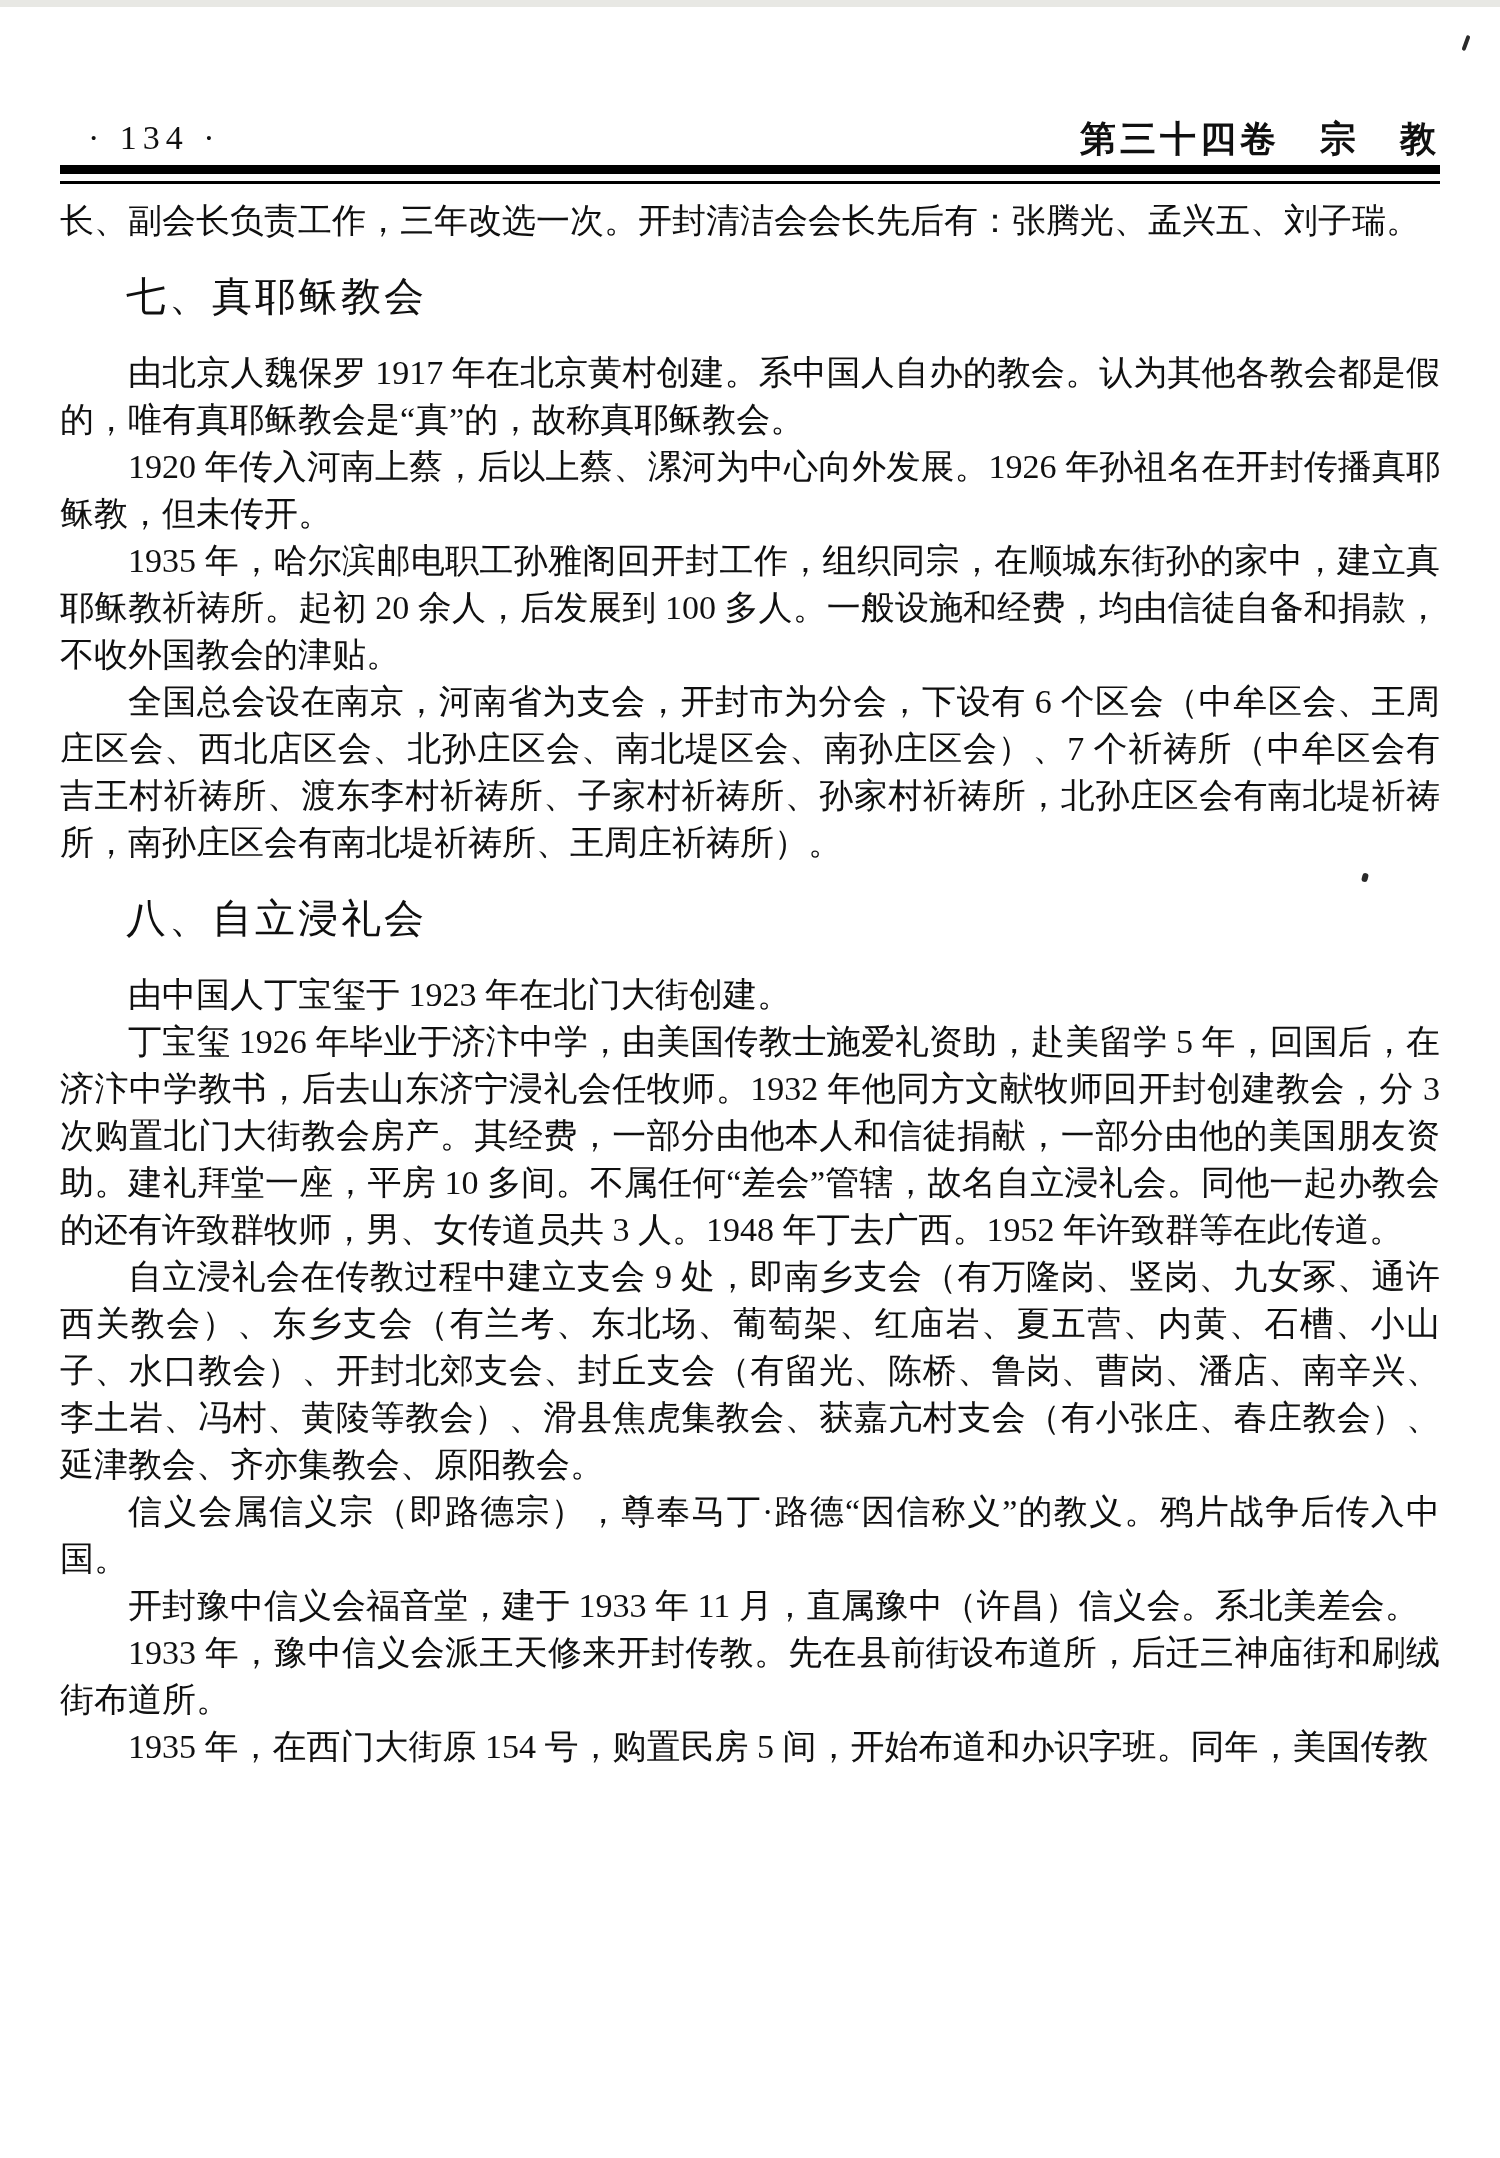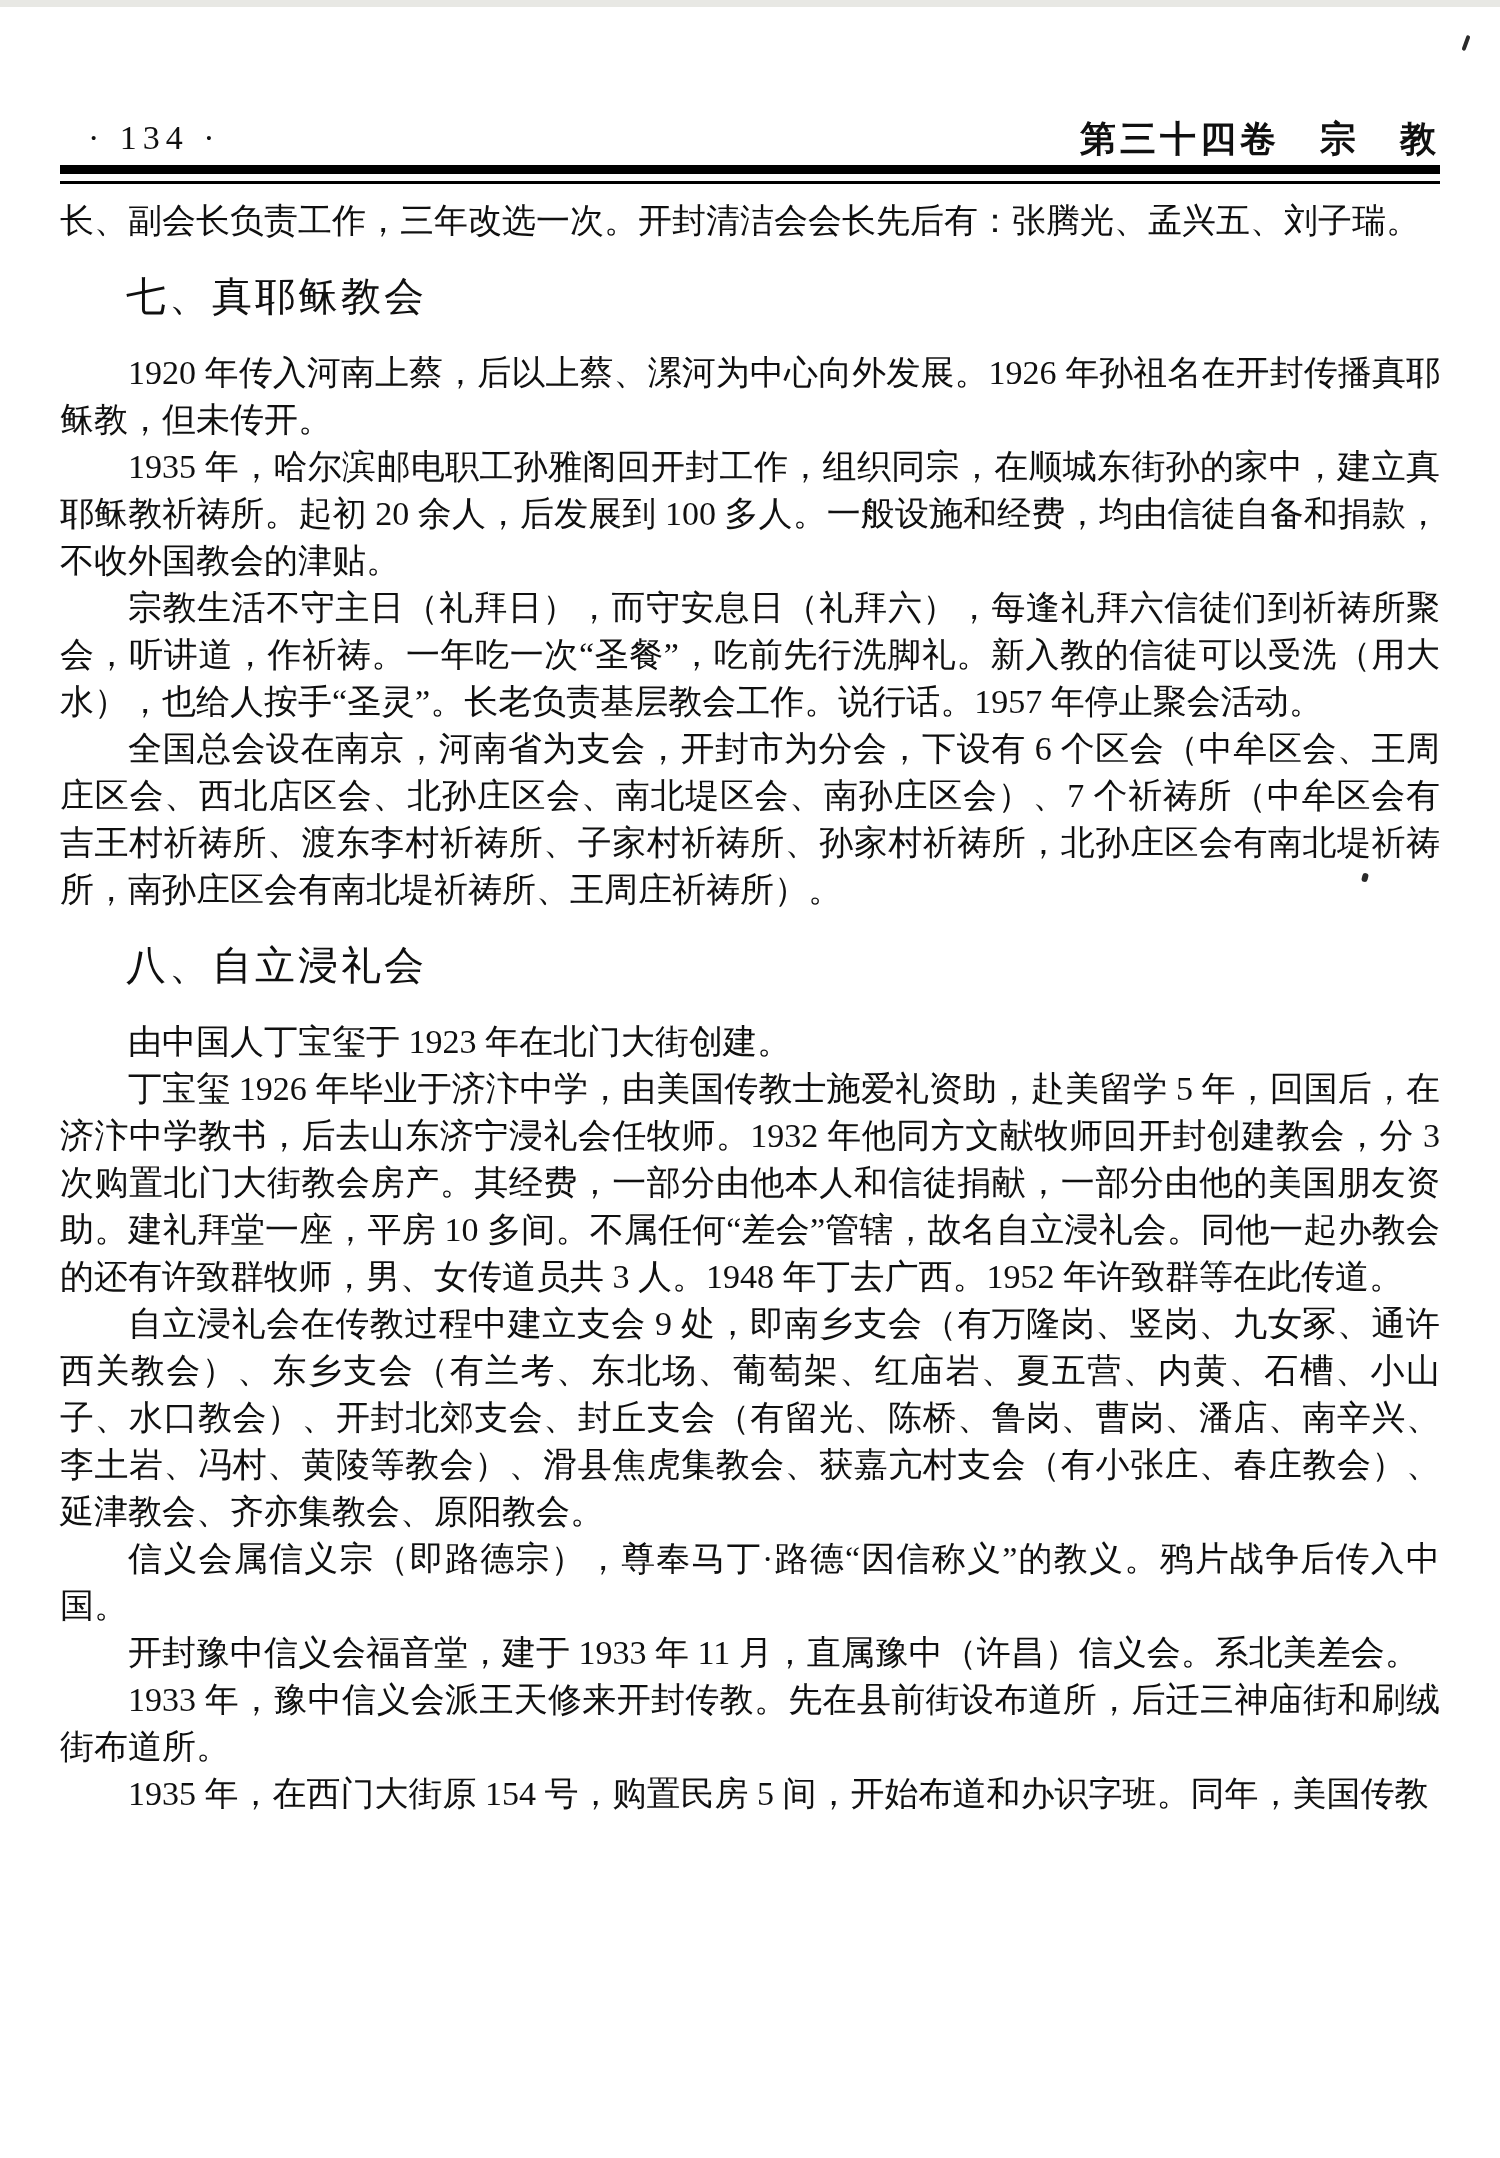--- a/index.html
+++ b/index.html
@@ -91,23 +91,23 @@
   </div>
 
   <div class="rules">
     <div class="rule-thick"></div>
     <div class="rule-thin"></div>
   </div>
 
   <div class="body-text">
     <p class="continuation">长、副会长负责工作，三年改选一次。开封清洁会会长先后有：张腾光、孟兴五、刘子瑞。</p>
     <h2 class="section-heading">七、真耶稣教会</h2>
+    <p>由北京人魏保罗 1917 年在北京黄村创建。系中国人自办的教会。认为其他各教会都是假的，唯有真耶稣教会是“真”的，故称真耶稣教会。</p>
     <p>1920 年传入河南上蔡，后以上蔡、漯河为中心向外发展。1926 年孙祖名在开封传播真耶稣教，但未传开。</p>
     <p>1935 年，哈尔滨邮电职工孙雅阁回开封工作，组织同宗，在顺城东街孙的家中，建立真耶稣教祈祷所。起初 20 余人，后发展到 100 多人。一般设施和经费，均由信徒自备和捐款，不收外国教会的津贴。</p>
-    <p>宗教生活不守主日（礼拜日），而守安息日（礼拜六），每逢礼拜六信徒们到祈祷所聚会，听讲道，作祈祷。一年吃一次“圣餐”，吃前先行洗脚礼。新入教的信徒可以受洗（用大水），也给人按手“圣灵”。长老负责基层教会工作。说行话。1957 年停止聚会活动。</p>
     <p>全国总会设在南京，河南省为支会，开封市为分会，下设有 6 个区会（中牟区会、王周庄区会、西北店区会、北孙庄区会、南北堤区会、南孙庄区会）、7 个祈祷所（中牟区会有吉王村祈祷所、渡东李村祈祷所、子家村祈祷所、孙家村祈祷所，北孙庄区会有南北堤祈祷所，南孙庄区会有南北堤祈祷所、王周庄祈祷所）。</p>
     <h2 class="section-heading">八、自立浸礼会</h2>
     <p>由中国人丁宝玺于 1923 年在北门大街创建。</p>
     <p>丁宝玺 1926 年毕业于济汴中学，由美国传教士施爱礼资助，赴美留学 5 年，回国后，在济汴中学教书，后去山东济宁浸礼会任牧师。1932 年他同方文献牧师回开封创建教会，分 3 次购置北门大街教会房产。其经费，一部分由他本人和信徒捐献，一部分由他的美国朋友资助。建礼拜堂一座，平房 10 多间。不属任何“差会”管辖，故名自立浸礼会。同他一起办教会的还有许致群牧师，男、女传道员共 3 人。1948 年丁去广西。1952 年许致群等在此传道。</p>
     <p>自立浸礼会在传教过程中建立支会 9 处，即南乡支会（有万隆岗、竖岗、九女冢、通许西关教会）、东乡支会（有兰考、东北场、葡萄架、红庙岩、夏五营、内黄、石槽、小山子、水口教会）、开封北郊支会、封丘支会（有留光、陈桥、鲁岗、曹岗、潘店、南辛兴、李土岩、冯村、黄陵等教会）、滑县焦虎集教会、获嘉亢村支会（有小张庄、春庄教会）、延津教会、齐亦集教会、原阳教会。</p>
     <p>信义会属信义宗（即路德宗），尊奉马丁·路德“因信称义”的教义。鸦片战争后传入中国。</p>
     <p>开封豫中信义会福音堂，建于 1933 年 11 月，直属豫中（许昌）信义会。系北美差会。</p>
     <p>1933 年，豫中信义会派王天修来开封传教。先在县前街设布道所，后迁三神庙街和刷绒街布道所。</p>
     <p>1935 年，在西门大街原 154 号，购置民房 5 间，开始布道和办识字班。同年，美国传教</p>
   </div>

